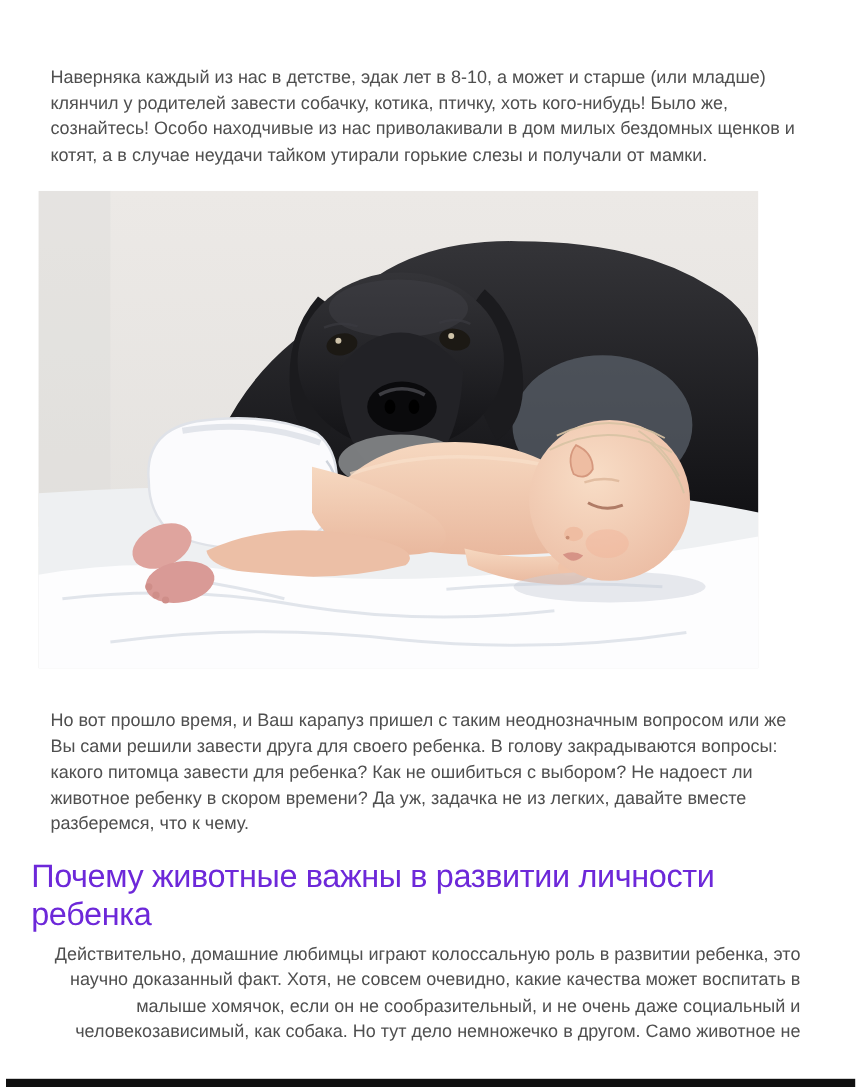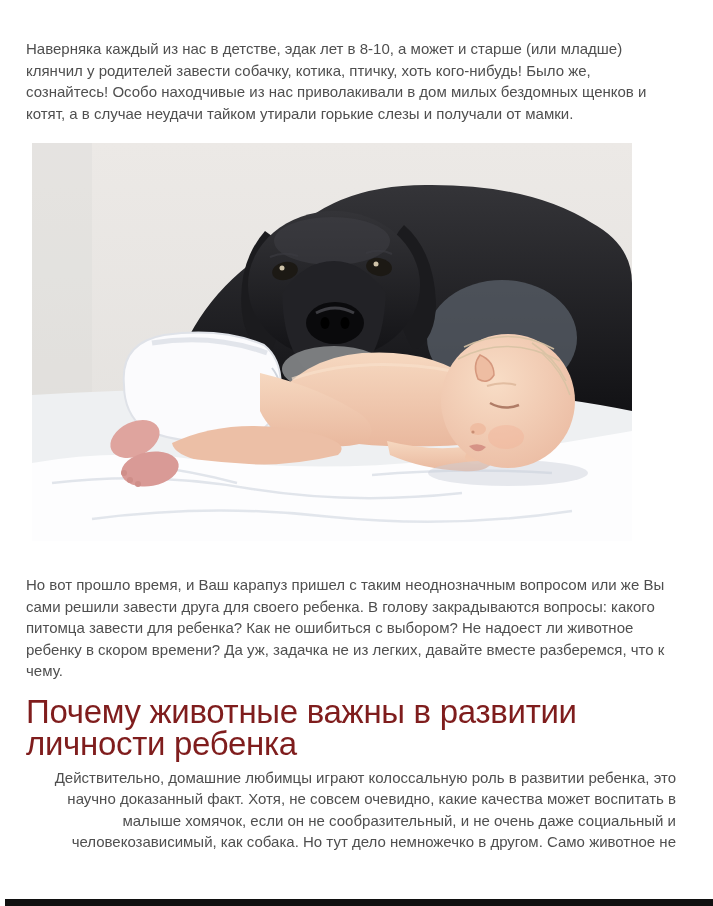--- a/index.html
+++ b/index.html
@@ -16,28 +16,28 @@
     max-width:580px;
     font-size:25px;
     line-height:35px;
     font-weight:400;
     letter-spacing:-0.3px;
     color:#47a3d7;
   }
   .section-heading{
     margin:14px 0 0 0;
     max-width:660px;
-    font-size:33px;
+    font-size:27px;
     line-height:32px;
     font-weight:400;
     letter-spacing:-0.3px;
-    color:#7f1d1d;
+    color:#6d28d9;
   }
   p.body-text{
-    margin:0;
+    margin:16px;
     max-width:650px;
     font-size:15px;
     line-height:21.5px;
     color:#4f4f4f;
   }
   p.after-image{margin-top:33px;}
   p.section-body{margin-top:7px;text-align:right;}
   figure.article-figure{
     margin:19px 0 0 6px;
     width:600px;height:398px;

